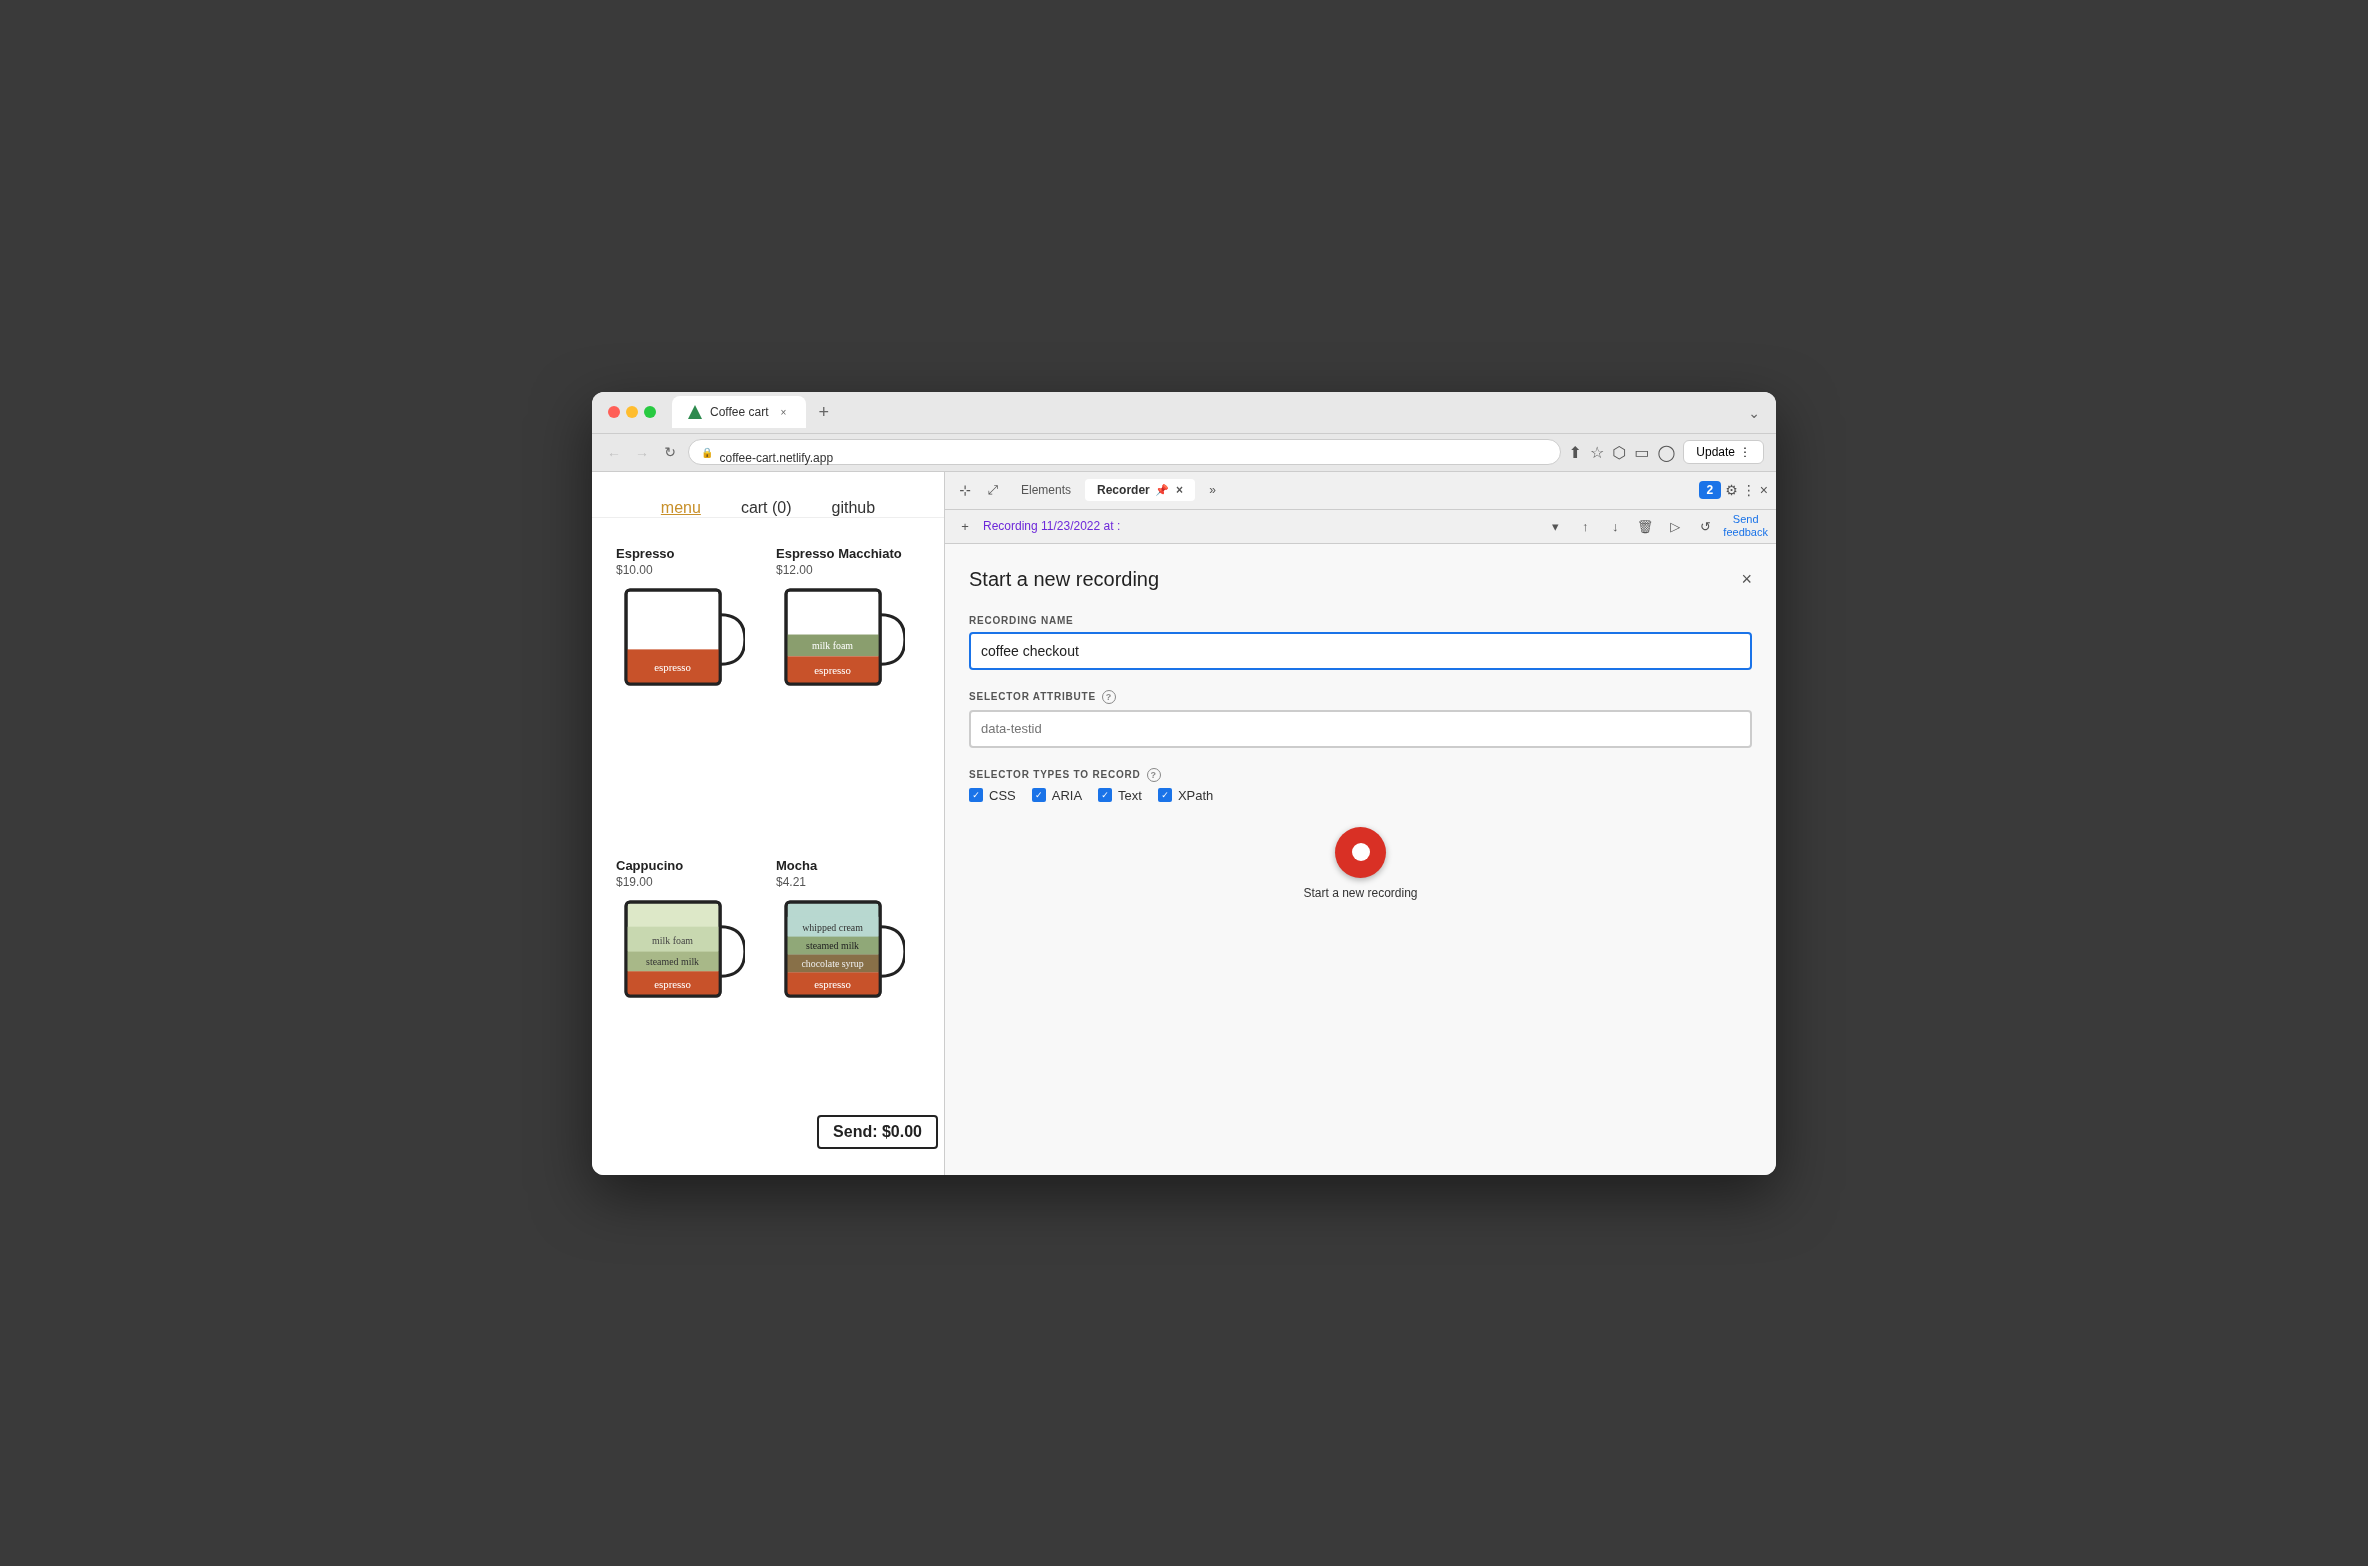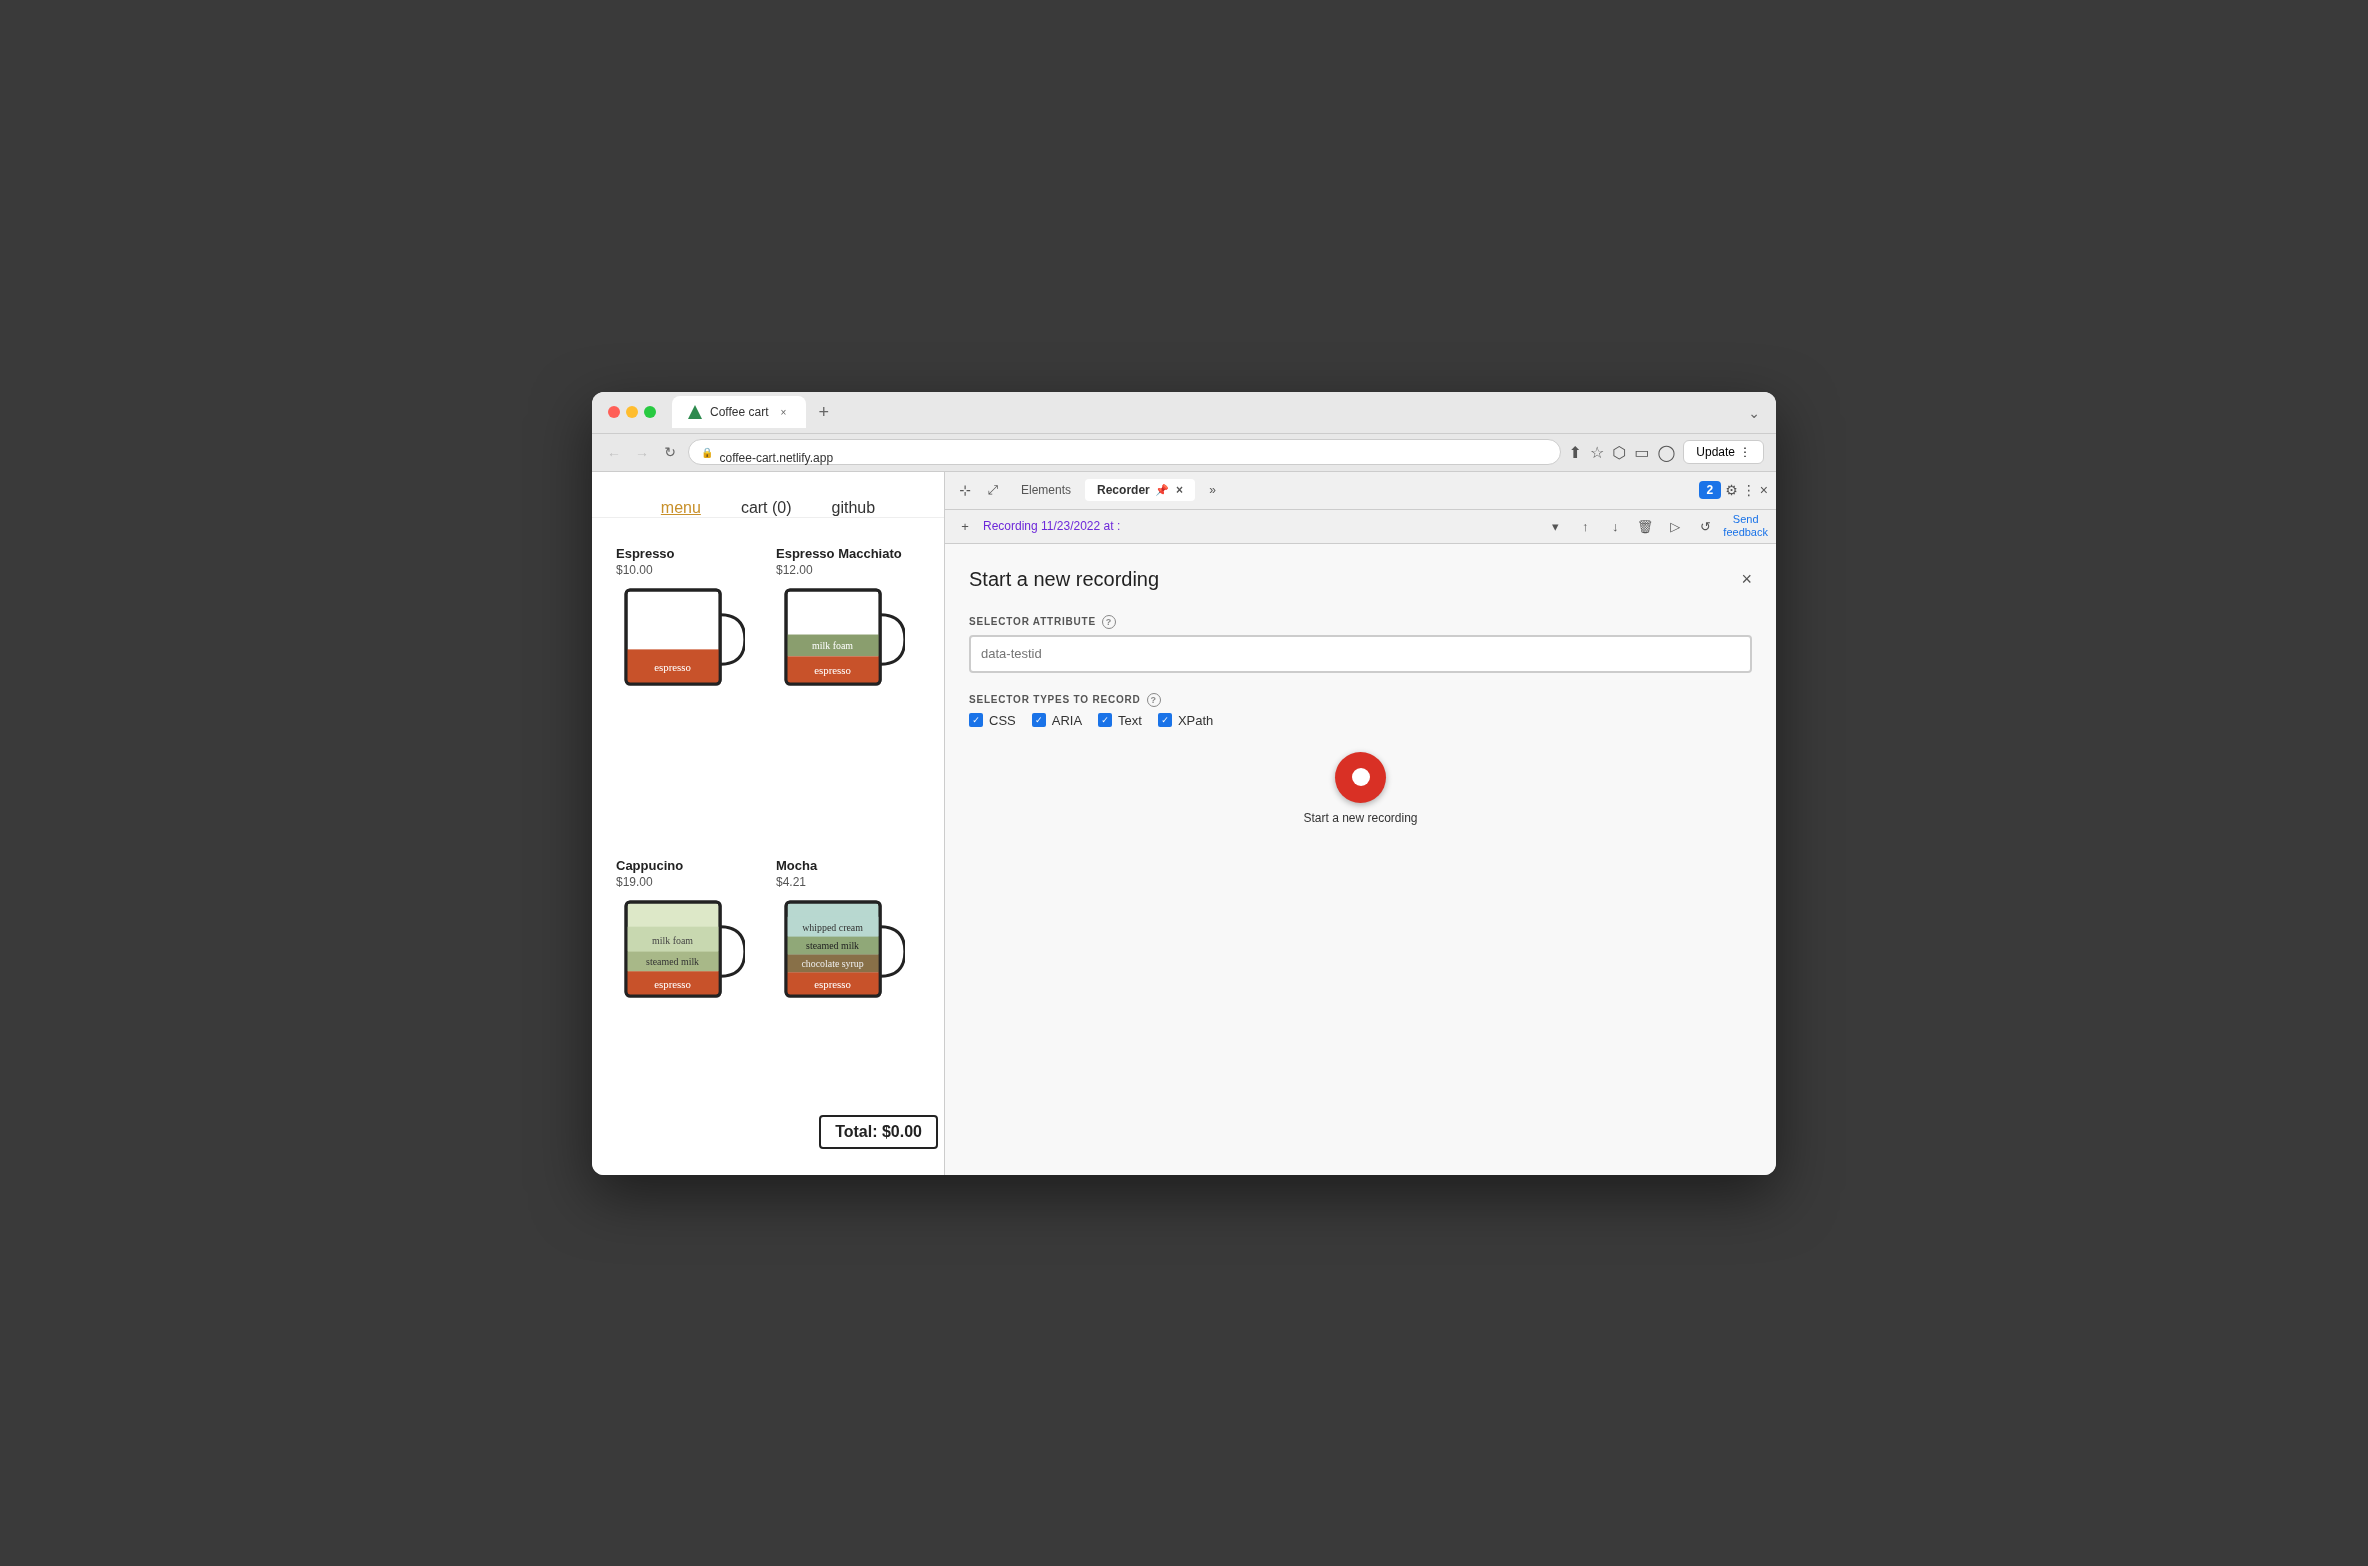--- a/index.html
+++ b/index.html
@@ -564,21 +564,21 @@
               <rect x="10" y="58" width="95" height="18" fill="#887048"></rect>
               <text x="57" y="71" text-anchor="middle" font-size="10" fill="#eee" font-family="Georgia, serif">chocolate syrup</text>
 
               <rect x="10" y="76" width="95" height="24" fill="#c8522a"></rect>
               <text x="57" y="92" text-anchor="middle" font-size="11" fill="white" font-family="Georgia, serif">espresso</text>
               <rect x="10" y="5" width="95" height="95" rx="4" fill="none" stroke="#222" stroke-width="3"></rect>
             </svg>
           </div>
 
           <div class="total-badge" style="position:absolute;bottom:10px;right:-10px;">
-            <span>Total: $0.00</span>
+            <span>Send: $0.00</span>
           </div>
         </div>
       </div>
     </div>
 
     <div class="devtools-panel">
 
       <div class="devtools-topbar">
         <div class="action-btn" style="font-size:14px;">⊹</div>
         <div class="action-btn">⤢</div>
@@ -609,20 +609,26 @@
         <div class="send-feedback" style="white-space:pre-line;text-align:center;"><span>Send
 feedback</span></div>
       </div>
 
       <div class="dialog-content">
         <div class="dialog-header">
           <span class="dialog-title">Start a new recording</span>
           <span class="dialog-close">×</span>
         </div>
 
+        <div class="form-group">
+          <div class="form-label">
+            <span>RECORDING NAME</span>
+          </div>
+          <input class="form-input" type="text" value="coffee checkout" style="">
+        </div>
 
         <div class="form-group">
           <div class="form-label">
             <span>SELECTOR ATTRIBUTE</span>
             <div class="help-icon">?</div>
           </div>
           <input class="form-input muted" type="text" placeholder="data-testid" style="">
         </div>
 
         <div class="form-group">

